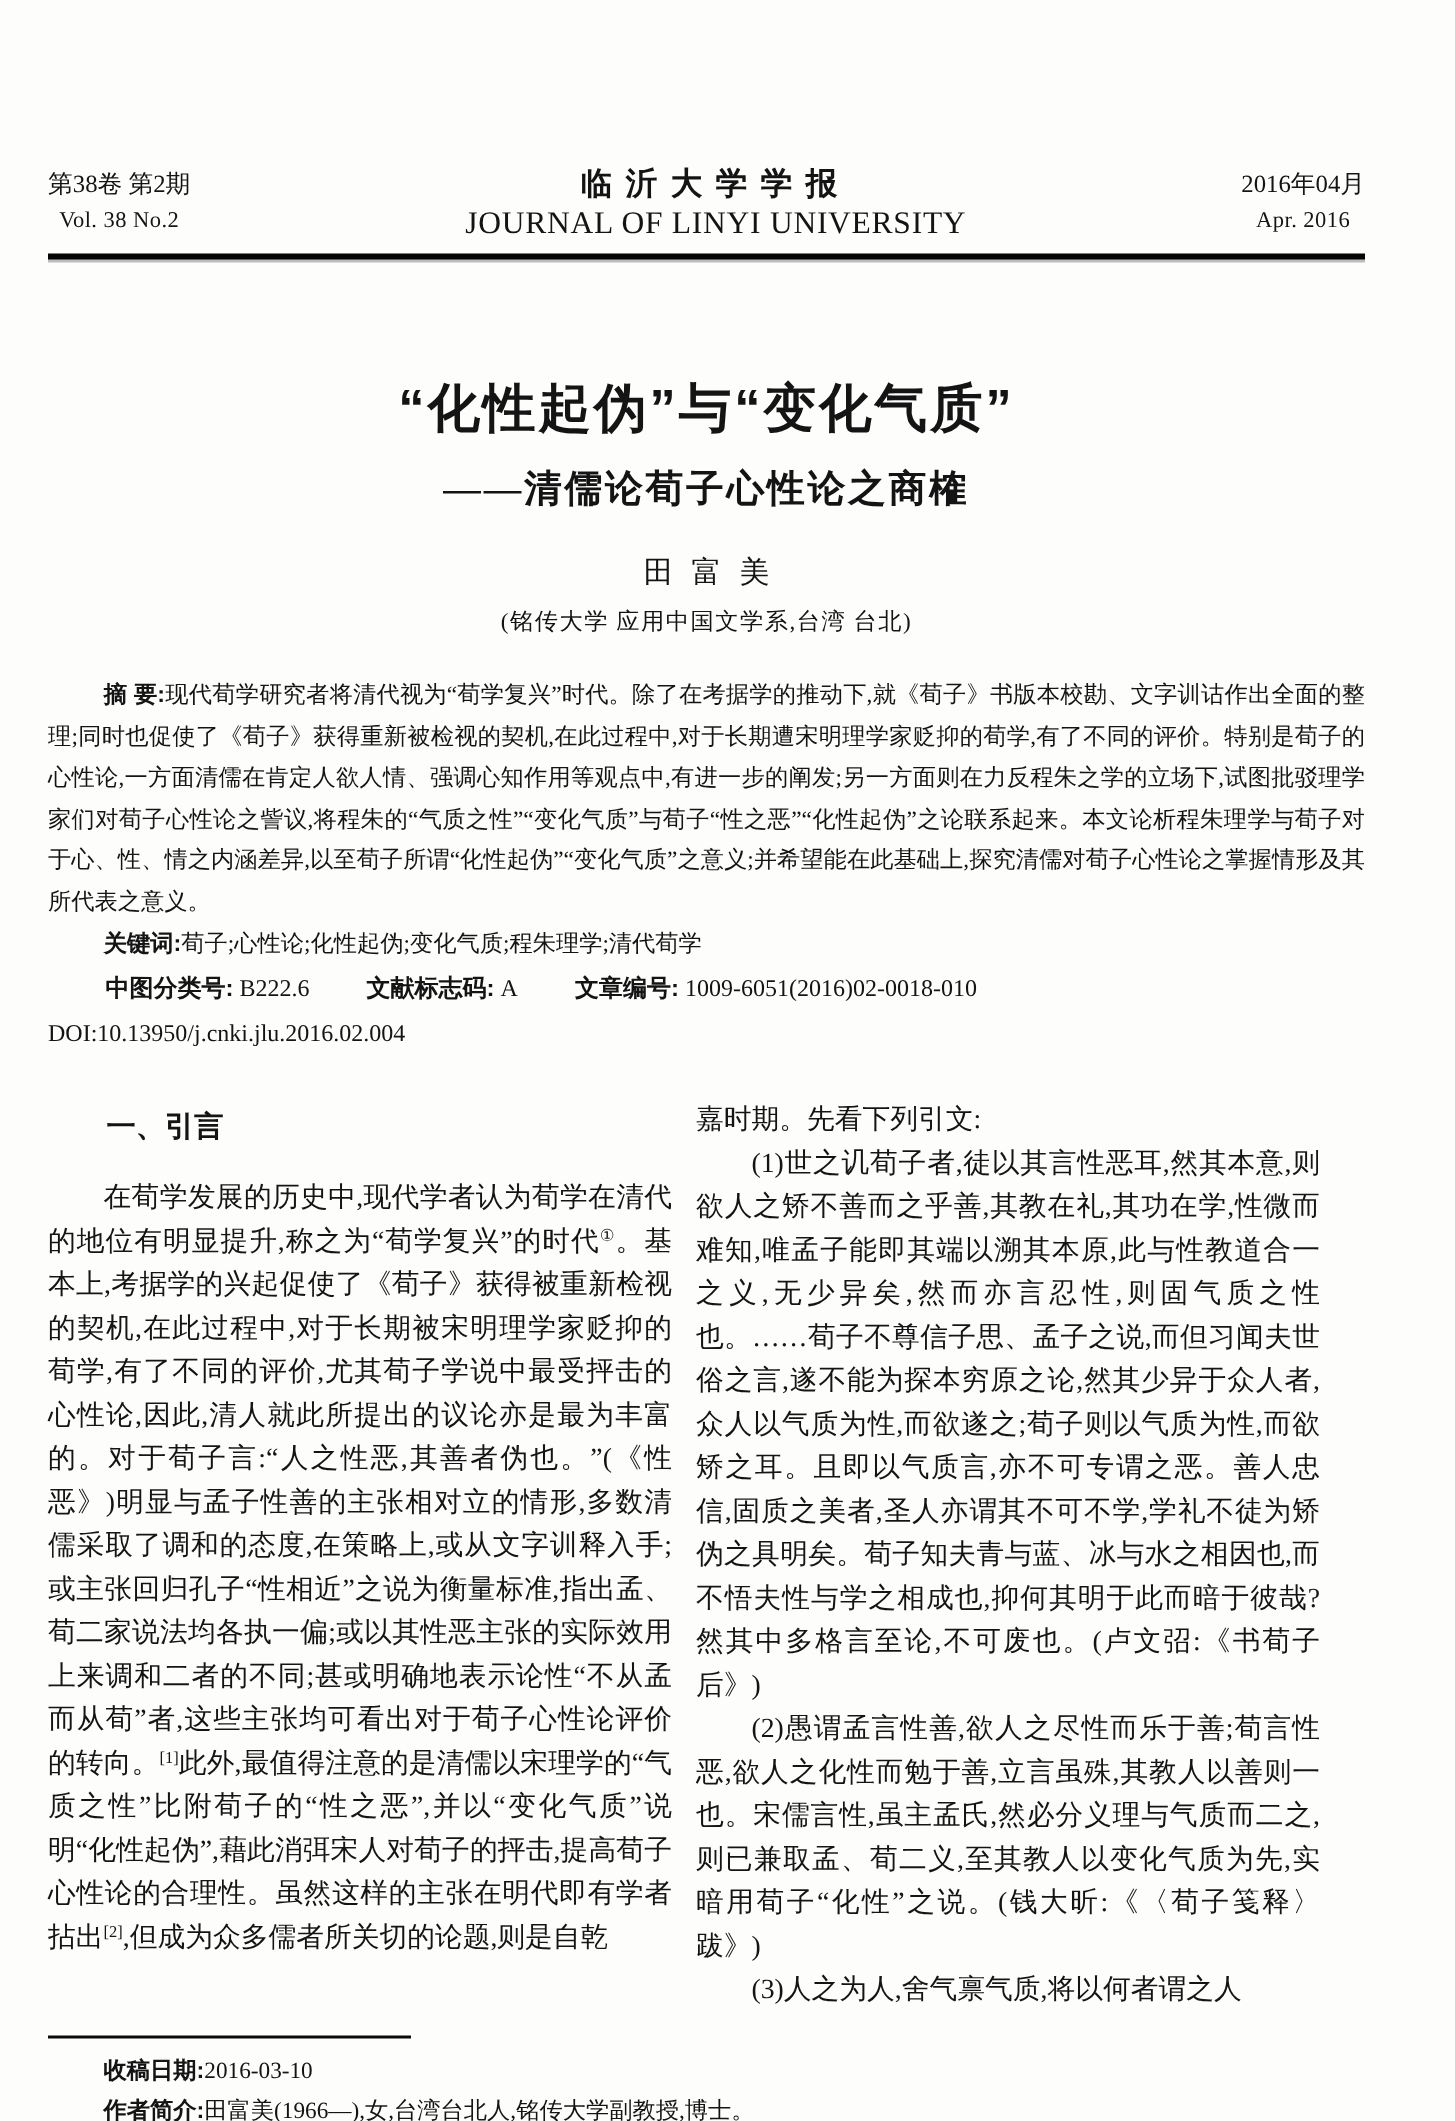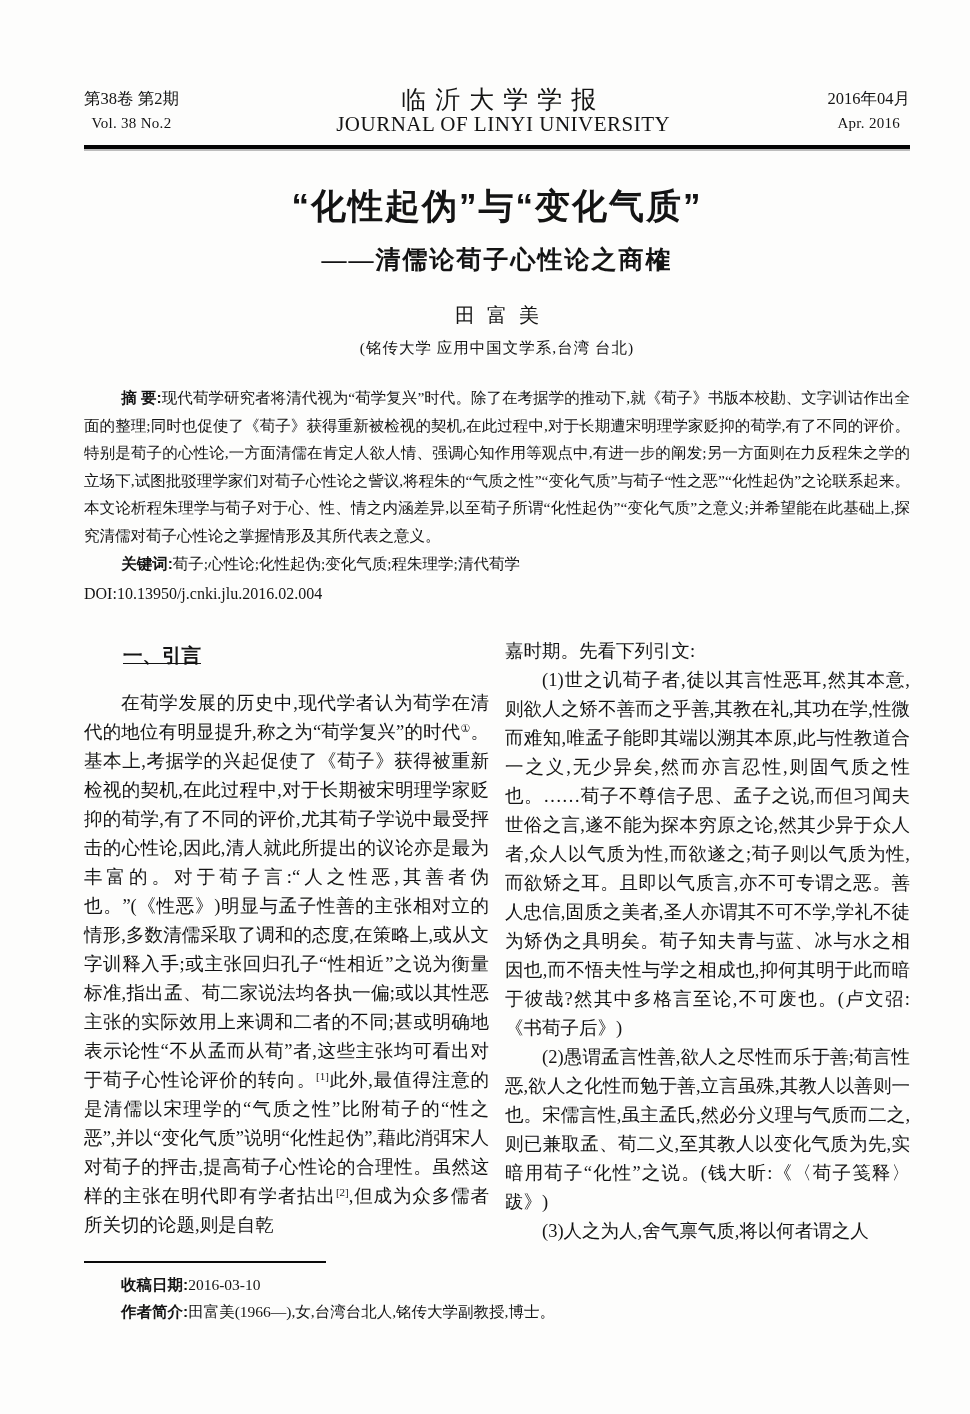--- a/index.html
+++ b/index.html
@@ -6,46 +6,47 @@
   html, body { background: #e8e8e6; }
   body { font-family: "Liberation Serif", "DejaVu Serif", serif; }
 
   .page {
     position: relative;
     width: 970px;
     height: 1414px;
     margin: 0 auto;
     background: #fdfdfc;
     color: #141414;
-    padding: 86px 60px 0 84px;
+    padding: 86px 60px 0 32px;
     overflow: hidden;
   }
 
   
   .journal-header {
     display: flex;
     justify-content: space-between;
     align-items: flex-end;
   }
   .jh-side { text-align: center; line-height: 25px; font-size: 16.5px; }
   .jh-side .en { font-size: 15px; letter-spacing: 0.3px; }
   .jh-center { text-align: center; flex: 1; }
   .journal-name-cn {
     font-family: "Liberation Sans", "DejaVu Sans", sans-serif;
-    font-weight: normal;
-    font-size: 25px;
+    font-weight: bold;
+    font-size: 21px;
     letter-spacing: 9px;
     line-height: 26px;
+    margin-top: 24px;
   }
   .journal-name-en { font-size: 21px; letter-spacing: 0.5px; line-height: 24px; }
   .header-rule { height: 4px; background: #050505; margin-top: 9px; box-shadow: 0 2px 0 rgba(0,0,0,0.25); }
 
   
   .article-title {
-    margin-top: 34px;
+    margin-top: 76px;
     text-align: center;
     font-family: "Liberation Sans", "DejaVu Sans", sans-serif;
     font-weight: bold;
     font-size: 35px;
     letter-spacing: 2px;
   }
   .article-subtitle {
     margin-top: 13px;
     text-align: center;
     font-size: 25px;
@@ -95,21 +96,20 @@
     font-size: 18.5px;
     line-height: 29px;
     text-align: justify;
   }
   .section-heading {
     font-family: "Liberation Sans", "DejaVu Sans", sans-serif;
     font-weight: bold;
     font-size: 19.5px;
     text-indent: 2em;
     margin: 4px 0 19px 0;
-    text-decoration: underline;
   }
   .col p { text-indent: 2em; }
   .col p.no-indent { text-indent: 0; }
   sup.fnref {
     font-size: 11px;
     line-height: 0;
     vertical-align: 6px;
   }
 
   
@@ -146,20 +146,21 @@
 
   <h1 class="article-title">“化性起伪”与“变化气质”</h1>
   <div class="article-subtitle">——清儒论荀子心性论之商榷</div>
   <div class="article-author">田富美</div>
   <div class="article-affiliation">(铭传大学 应用中国文学系,台湾 台北)</div>
 
   <div class="abstract"><span class="inline-label">摘 要:</span><span>现代荀学研究者将清代视为“荀学复兴”时代。除了在考据学的推动下,就《荀子》书版本校勘、文字训诂作出全面的整理;同时也促使了《荀子》获得重新被检视的契机,在此过程中,对于长期遭宋明理学家贬抑的荀学,有了不同的评价。特别是荀子的心性论,一方面清儒在肯定人欲人情、强调心知作用等观点中,有进一步的阐发;另一方面则在力反程朱之学的立场下,试图批驳理学家们对荀子心性论之訾议,将程朱的“气质之性”“变化气质”与荀子“性之恶”“化性起伪”之论联系起来。本文论析程朱理学与荀子对于心、性、情之内涵差异,以至荀子所谓“化性起伪”“变化气质”之意义;并希望能在此基础上,探究清儒对荀子心性论之掌握情形及其所代表之意义。</span></div>
 
   <div class="keywords"><span class="inline-label">关键词:</span><span>荀子;心性论;化性起伪;变化气质;程朱理学;清代荀学</span></div>
 
+  <div class="meta-line"><span class="inline-label">中图分类号:</span> <span class="val">B222.6</span><span class="inline-label">文献标志码:</span> <span class="val">A</span><span class="inline-label">文章编号:</span> <span>1009-6051(2016)02-0018-010</span></div>
 
   <div class="doi-line">DOI:10.13950/j.cnki.jlu.2016.02.004</div>
 
   <div class="columns">
     <div class="col">
       <h2 class="section-heading">一、引言</h2>
       <p><span>在荀学发展的历史中,现代学者认为荀学在清代的地位有明显提升,称之为“荀学复兴”的时代</span><sup class="fnref">①</sup><span>。基本上,考据学的兴起促使了《荀子》获得被重新检视的契机,在此过程中,对于长期被宋明理学家贬抑的荀学,有了不同的评价,尤其荀子学说中最受抨击的心性论,因此,清人就此所提出的议论亦是最为丰富的。对于荀子言:“人之性恶,其善者伪也。”(《性恶》)明显与孟子性善的主张相对立的情形,多数清儒采取了调和的态度,在策略上,或从文字训释入手;或主张回归孔子“性相近”之说为衡量标准,指出孟、荀二家说法均各执一偏;或以其性恶主张的实际效用上来调和二者的不同;甚或明确地表示论性“不从孟而从荀”者,这些主张均可看出对于荀子心性论评价的转向。</span><sup class="fnref">[1]</sup><span>此外,最值得注意的是清儒以宋理学的“气质之性”比附荀子的“性之恶”,并以“变化气质”说明“化性起伪”,藉此消弭宋人对荀子的抨击,提高荀子心性论的合理性。虽然这样的主张在明代即有学者拈出</span><sup class="fnref">[2]</sup><span>,但成为众多儒者所关切的论题,则是自乾</span></p>
     </div>
     <div class="col">
       <p class="no-indent">嘉时期。先看下列引文:</p>

